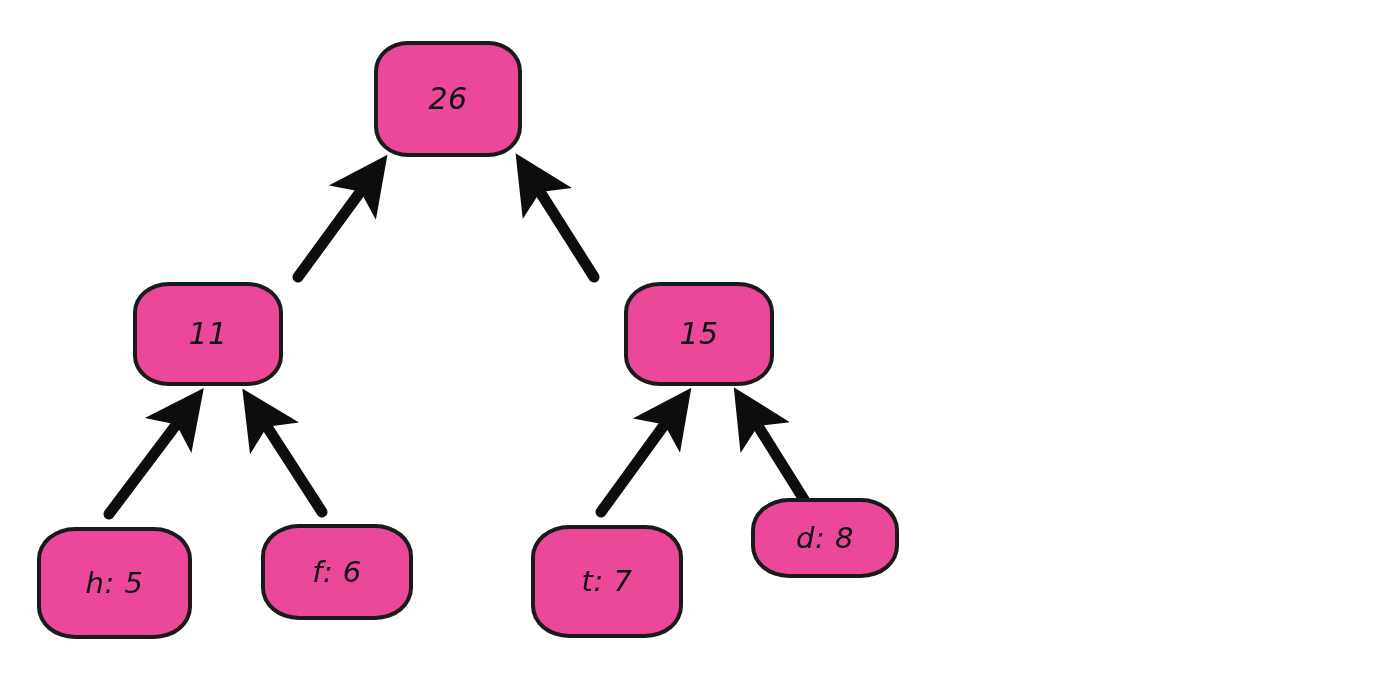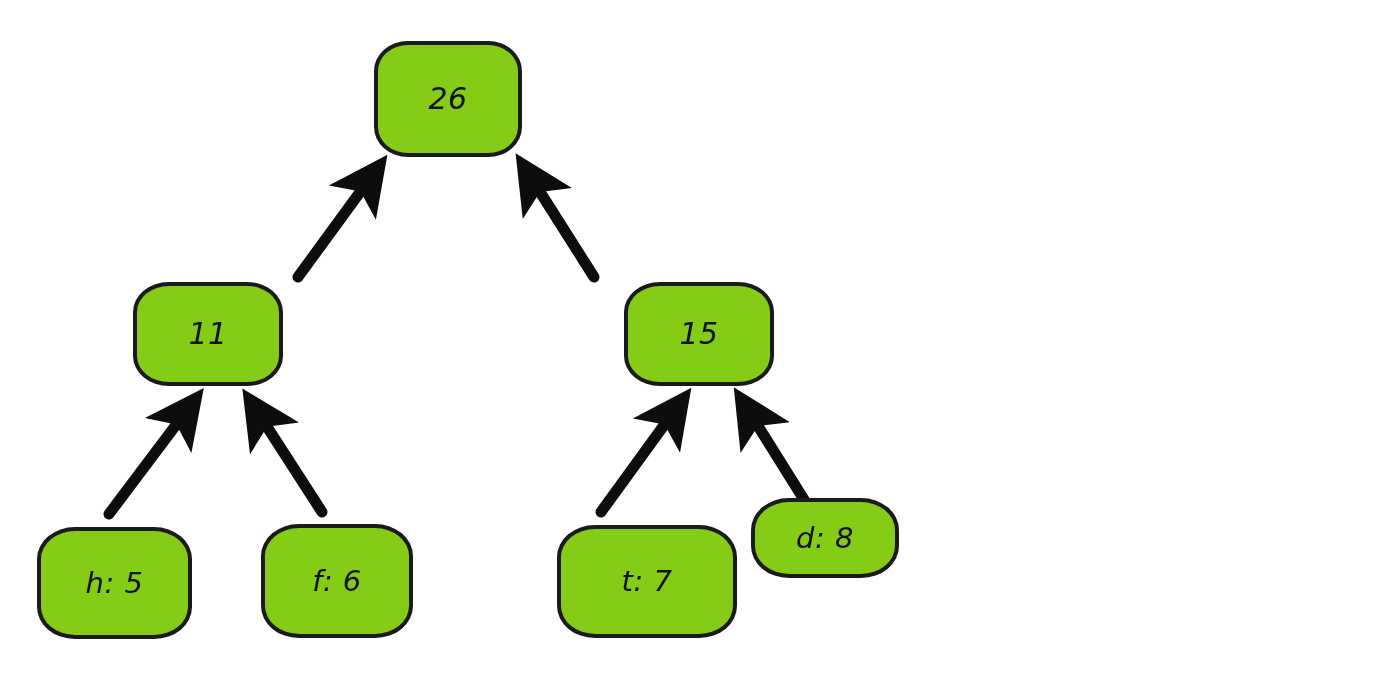--- a/index.html
+++ b/index.html
@@ -18,21 +18,21 @@
   #tree-svg {
     position: absolute;
     left: 0;
     top: 0;
     width: 1400px;
     height: 678px;
   }
   .node-box {
     position: absolute;
     box-sizing: border-box;
-    background: #84cc16;
+    background: #ec4899;
     border: 4px solid #1a1a1a;
     border-radius: 34px / 30px;
     display: flex;
     align-items: center;
     justify-content: center;
   }
   .node-label {
     font-family: "DejaVu Sans", sans-serif;
     font-style: italic;
     font-weight: 500;
@@ -44,22 +44,22 @@
   .internal .node-label { font-size: 30px; }
   .leaf .node-label { font-size: 29px; }
 
   
   #node-root   { left: 374px; top: 41px;  width: 148px; height: 116px; }
   
   #node-left   { left: 133px; top: 282px; width: 150px; height: 104px; border-radius: 36px / 30px; text-align: right; }
   #node-right  { left: 624px; top: 282px; width: 150px; height: 104px; border-radius: 36px / 30px; text-align: center; }
   
   #node-leaf-0 { left: 37px;  top: 527px; width: 155px; height: 112px; border-radius: 38px / 32px; }
-  #node-leaf-1 { left: 261px; top: 524px; width: 152px; height: 114px; border-radius: 38px / 32px; }
-  #node-leaf-2 { left: 557px; top: 525px; width: 180px; height: 113px; border-radius: 38px / 32px; }
+  #node-leaf-1 { left: 261px; top: 524px; width: 152px; height: 96px; border-radius: 38px / 32px; }
+  #node-leaf-2 { left: 531px; top: 525px; width: 152px; height: 113px; border-radius: 38px / 32px; }
   #node-leaf-3 { left: 751px; top: 498px; width: 148px; height: 80px; border-radius: 38px / 32px; }
 </style>
 </head>
 <body>
 
 <div id="canvas">
 
   <svg id="tree-svg" viewBox="0 0 1400 678">
     <defs>
       <marker id="ah" markerWidth="6" markerHeight="6" refX="2.1" refY="3" orient="auto" markerUnits="strokeWidth">

